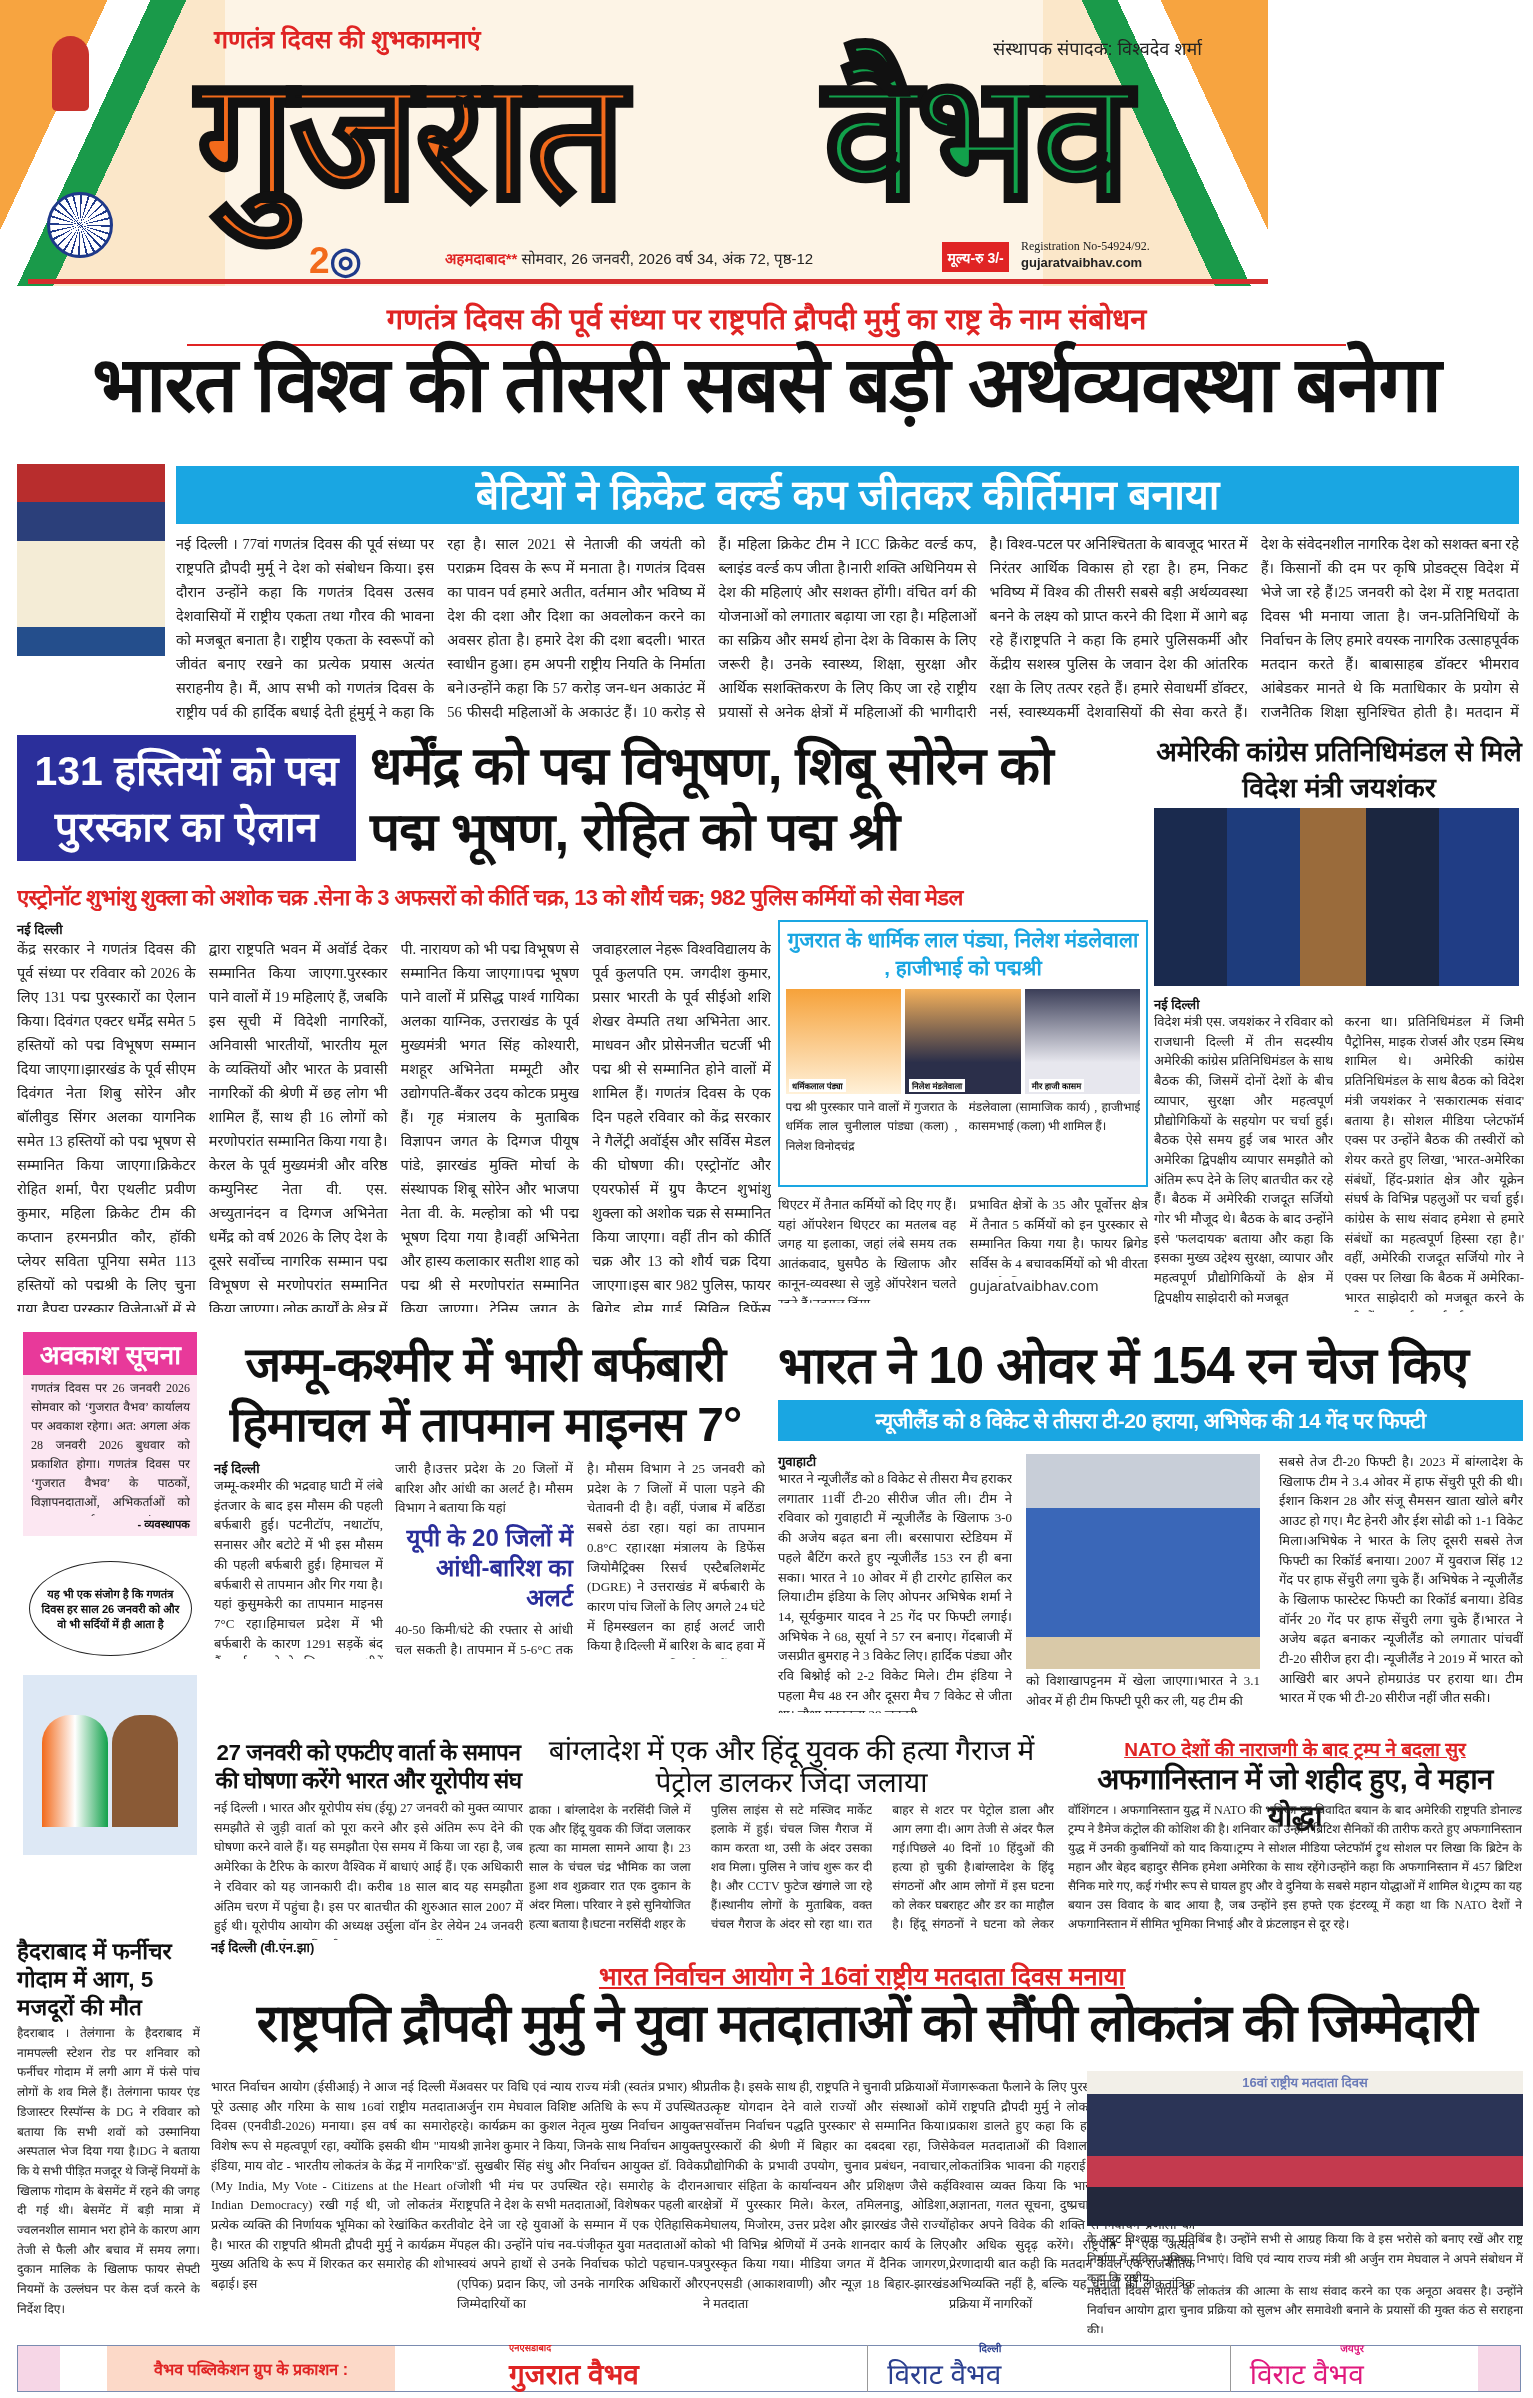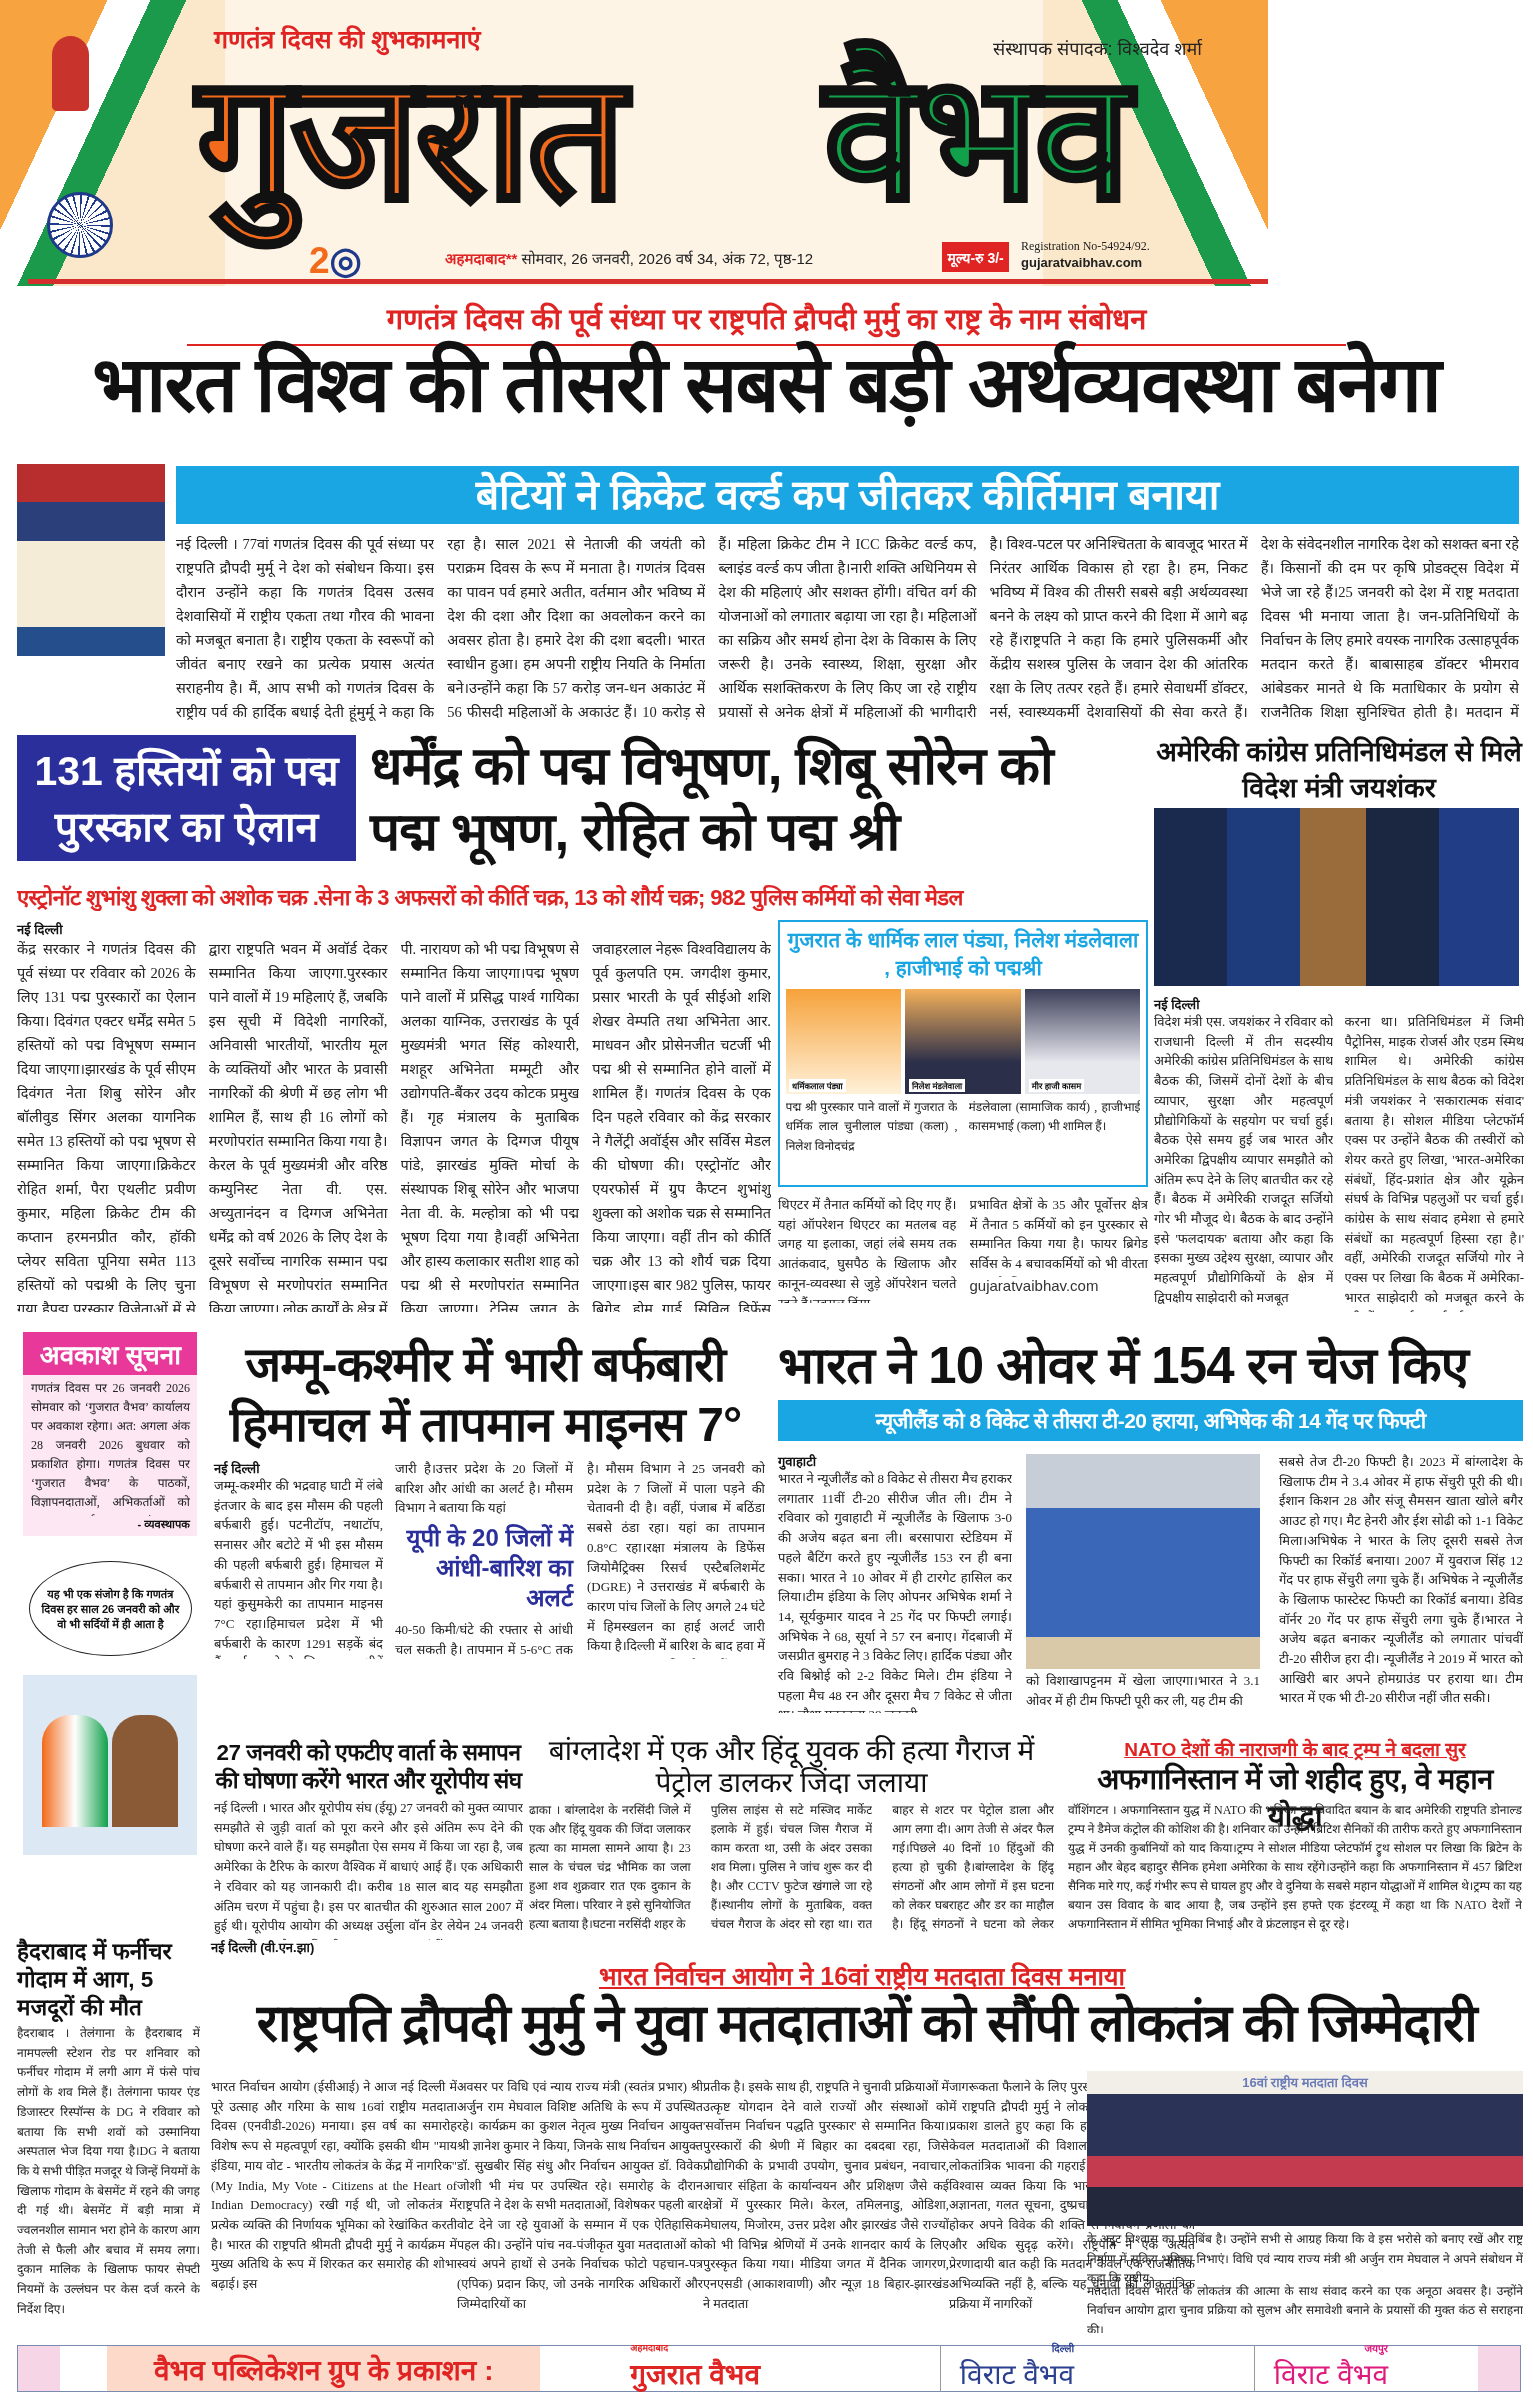--- a/index.html
+++ b/index.html
@@ -171,24 +171,24 @@
   <div class="sans" style="text-align:center;font-size:13px;color:#6b7bb8;font-weight:bold;padding-top:1.9px">16वां राष्ट्रीय मतदाता दिवस</div>
 </div>
 <div class="abs" style="left:1087px;top:2230px;width:436px;height:103px;display:grid;grid-template-columns:1fr;column-gap:22px">
   <div class="col" style="font-size:12px;line-height:19.7px">के अटूट विश्वास का प्रतिबिंब है। उन्होंने सभी से आग्रह किया कि वे इस भरोसे को बनाए रखें और राष्ट्र निर्माण में सक्रिय भूमिका निभाएं। विधि एवं न्याय राज्य मंत्री श्री अर्जुन राम मेघवाल ने अपने संबोधन में कहा कि राष्ट्रीय</div>
   <div class="col" style="font-size:12px;line-height:19.7px">मतदाता दिवस भारत के लोकतंत्र की आत्मा के साथ संवाद करने का एक अनूठा अवसर है। उन्होंने निर्वाचन आयोग द्वारा चुनाव प्रक्रिया को सुलभ और समावेशी बनाने के प्रयासों की मुक्त कंठ से सराहना की।</div>
 </div>
 
 <div class="abs" style="left:17px;top:2345px;width:1504px;height:47px;border:1.9px solid #7a8bb0;display:flex;align-items:center;background:#fff">
   <div style="width:42px;height:100%;background:#f6d6e6"></div>
   <div style="width:47px"></div>
-  <div class="sans" style="background:#fcd9c8;height:100%;padding:0 47px;display:flex;align-items:center;font-size:28px;font-weight:bold;color:#e02424">वैभव पब्लिकेशन ग्रुप के प्रकाशन :</div>
+  <div class="sans" style="background:#fcd9c8;height:100%;padding:0 47px;display:flex;align-items:center;font-size:16px;font-weight:bold;color:#e02424">वैभव पब्लिकेशन ग्रुप के प्रकाशन :</div>
   <div style="flex:1;display:flex;justify-content:space-around;align-items:center">
     <div style="position:relative;padding-top:9.4px">
-      <span class="sans" style="position:absolute;top:-3.7px;left:0;font-size:9.4px;color:#e02424;font-weight:bold">अहमदाबाद</span>
+      <span class="sans" style="position:absolute;top:-3.7px;left:0;font-size:9.4px;color:#e02424;font-weight:bold">एनएसडाबाद</span>
       <span class="sans" style="font-size:28px;font-weight:bold;color:#e02424">गुजरात वैभव</span>
     </div>
     <div style="position:relative;padding-top:9.4px;border-left:0.9px solid #999;padding-left:19px">
       <span class="sans" style="position:absolute;top:-3.7px;right:0;font-size:10.3px;color:#2a3f8f;font-weight:bold">दिल्ली</span>
       <span class="sans" style="font-size:28px;color:#2a3f8f">विराट वैभव</span>
     </div>
     <div style="position:relative;padding-top:9.4px;border-left:0.9px solid #999;padding-left:19px">
       <span class="sans" style="position:absolute;top:-3.7px;right:0;font-size:10.3px;color:#e0197d;font-weight:bold">जयपुर</span>
       <span class="sans" style="font-size:28px;color:#e0197d">विराट वैभव</span>
     </div>

